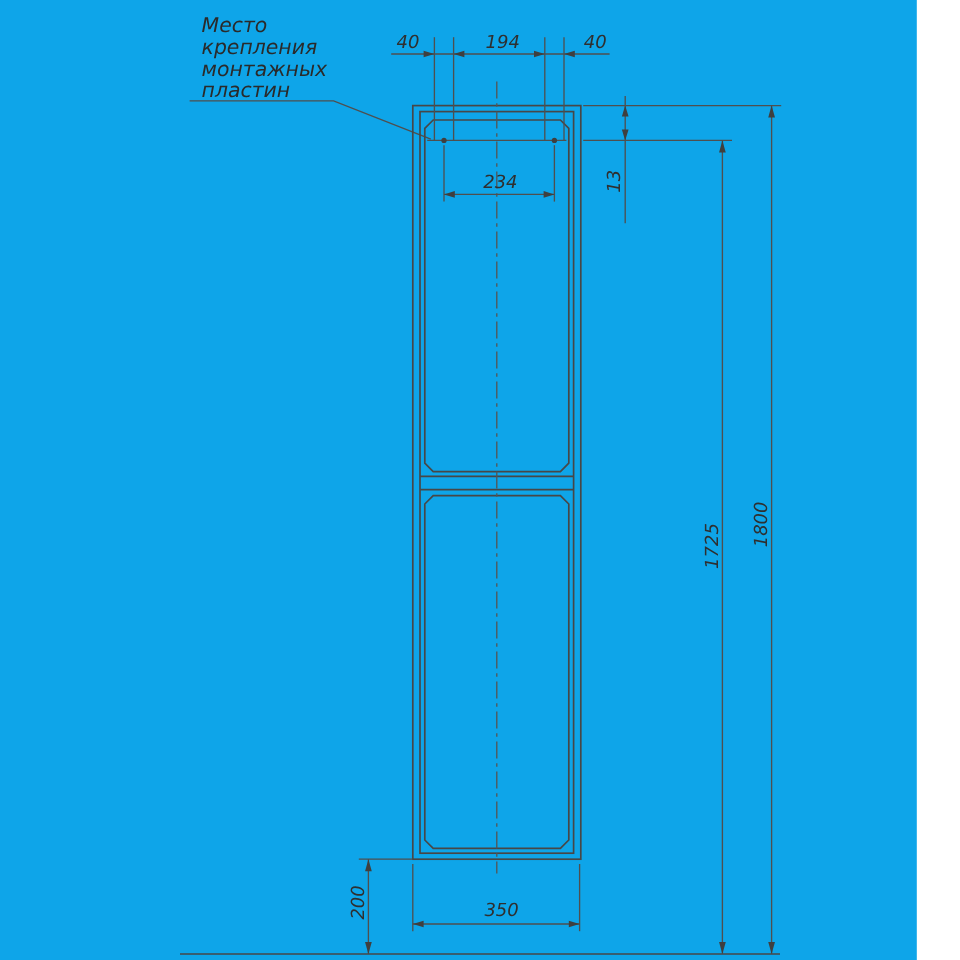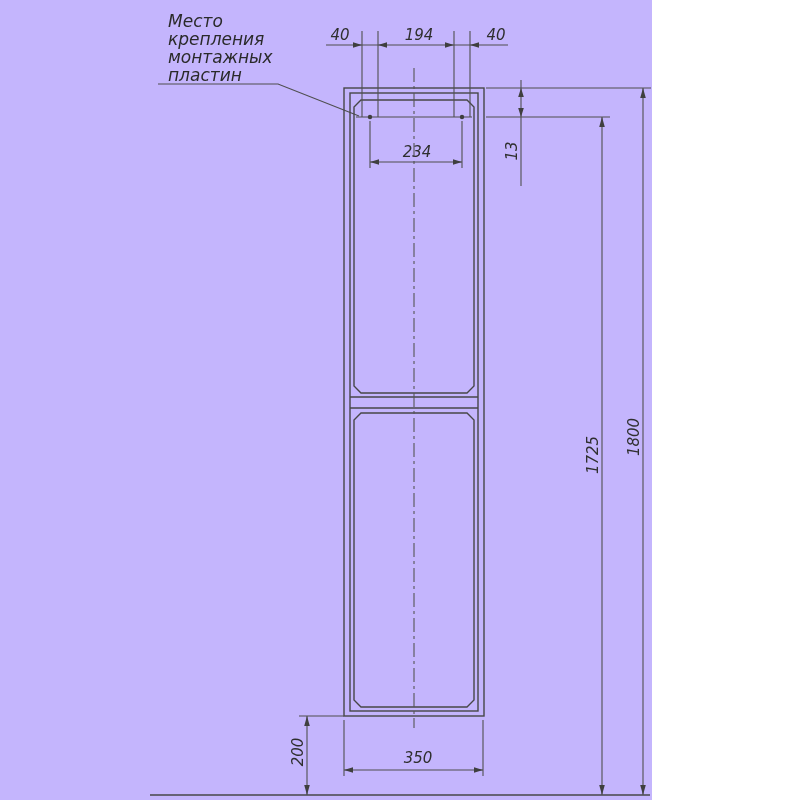--- a/index.html
+++ b/index.html
@@ -1,16 +1,16 @@
 <!DOCTYPE html>
 <html><head>
 <meta charset="utf-8">
 <style>
   html,body{margin:0;padding:0;background:#ffffff;}
-  .canvas{position:relative;width:652px;height:800px;background:#c4b5fd;overflow:hidden;}
+  .canvas{position:relative;width:764px;height:800px;background:#0ea5e9;overflow:hidden;}
   svg{display:block;}
   .ln    {stroke:#474747;stroke-width:1.4;fill:none;}
   .thin  {stroke:#4f4f4f;stroke-width:1.1;fill:none;}
   .center{stroke:#555555;stroke-width:1.1;fill:none;stroke-dasharray:14 4 3 4;}
   .arr   {fill:#3f3f3f;stroke:none;}
   .dot   {fill:#3f3f3f;stroke:none;}
   .dim-text {font-family:"DejaVu Sans",sans-serif;font-style:italic;font-size:15px;fill:#2f2f2f;}
   .note-text{font-family:"DejaVu Sans",sans-serif;font-style:italic;font-size:17px;fill:#2a2a2a;}
 </style>
 </head>

